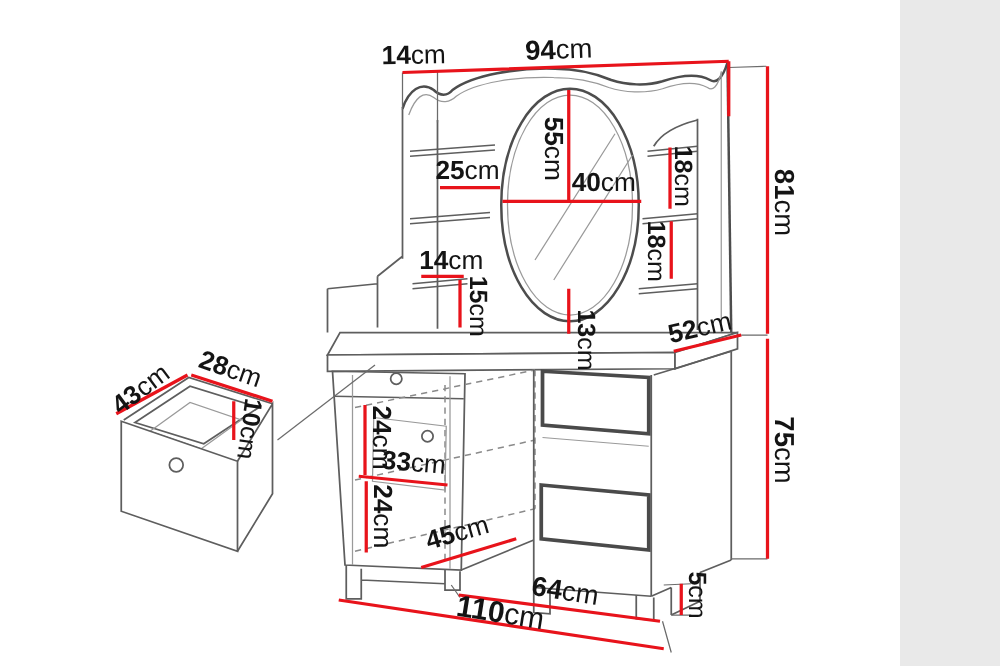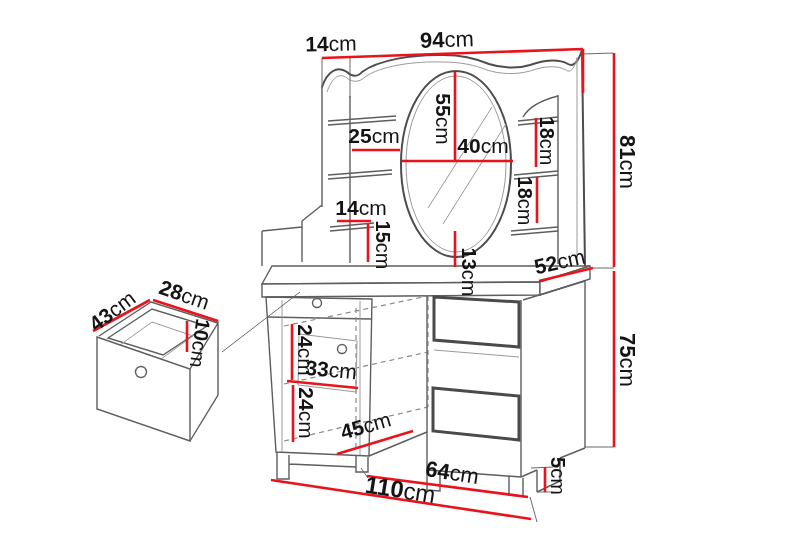--- a/index.html
+++ b/index.html
@@ -1,16 +1,16 @@
 <!DOCTYPE html>
 <html><head>
 <meta charset="utf-8">
 <style>
   html,body{margin:0;padding:0;background:#e9e9e9;}
-  .stage{position:relative;width:800px;height:533px;background:#ffffff;overflow:hidden;
+  .stage{position:relative;width:720px;height:533px;background:#ffffff;overflow:hidden;
          font-family:"Liberation Sans",sans-serif;}
   svg{display:block;}
   text{fill:#141414;}
   .num{font-weight:700;}
   .unit{font-weight:400;}
   .outline{stroke:#5e5e5e;stroke-width:1.4;fill:none;}
   .outline2{stroke:#4d4d4d;stroke-width:2;fill:none;}
   .lightline{stroke:#9a9a9a;stroke-width:1;fill:none;}
   .dashed{stroke:#8a8a8a;stroke-width:1.2;fill:none;stroke-dasharray:5 4;}
   .darkface{stroke:#4a4a4a;stroke-width:3;fill:#ffffff;}

